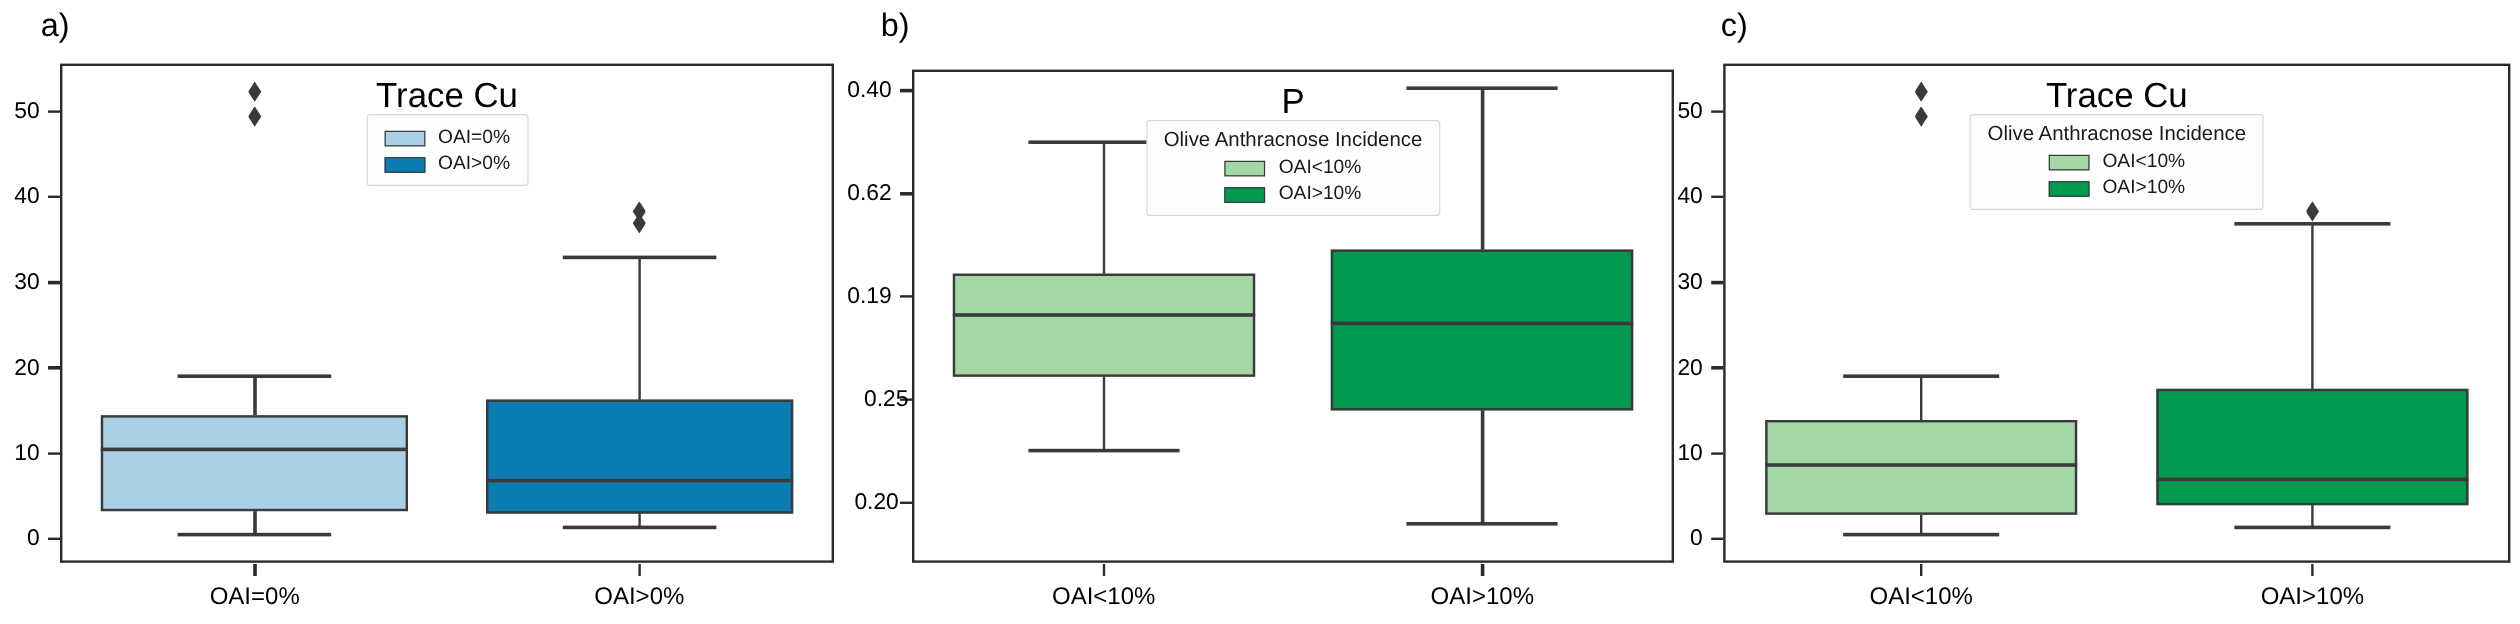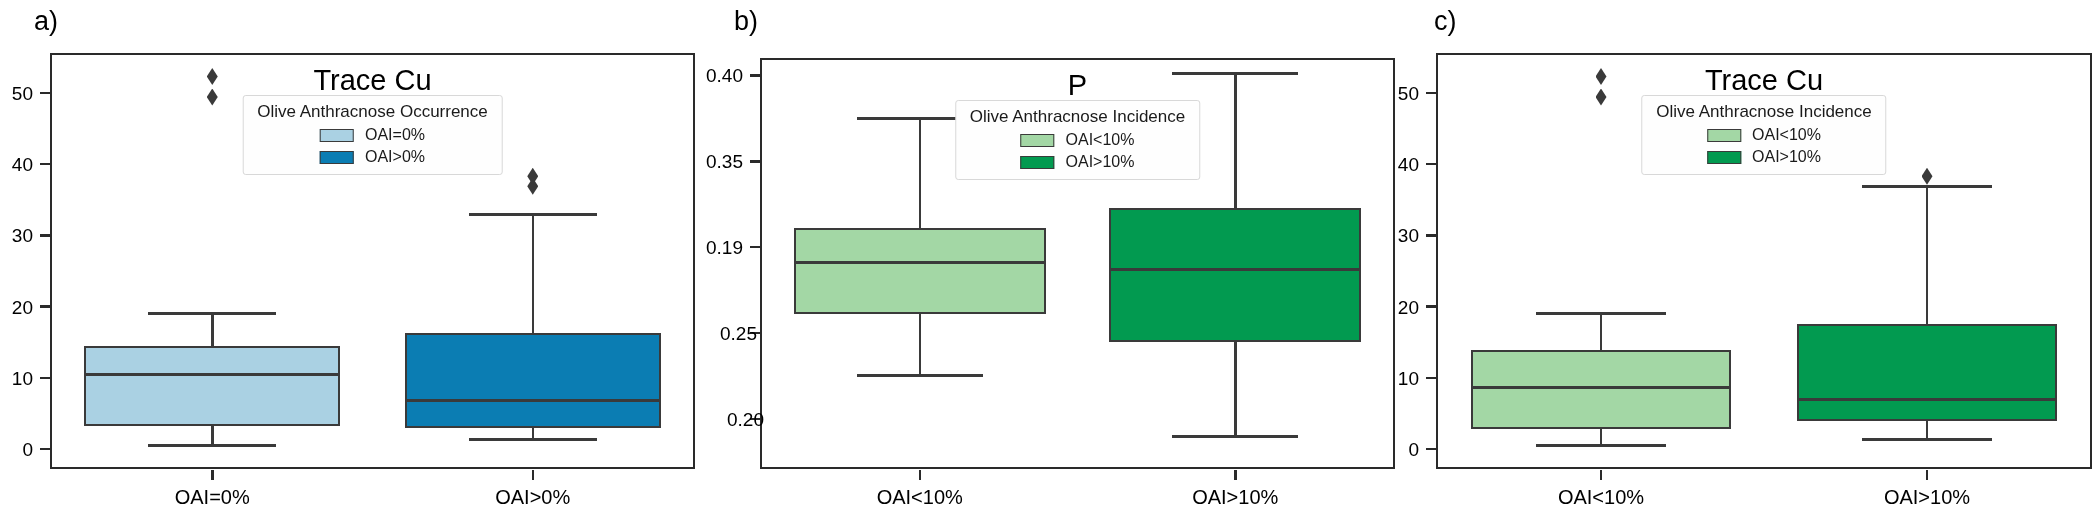--- a/index.html
+++ b/index.html
@@ -58,21 +58,20 @@
 </head>
 <body>
 
 <div class="figure">
 
   <section class="panel p0">
     <div class="panel-letter">a)</div>
     <div class="plot">
       <div class="plot-title">Trace Cu</div>
       <div class="legend">
-        <div class="legend-title">Olive Anthracnose Occurrence</div>
         <div class="legend-row">
           <span class="legend-swatch" style="background: rgb(170, 209, 227);"></span>
           <span>OAI=0%</span>
         </div>
         <div class="legend-row">
           <span class="legend-swatch" style="background: rgb(11, 125, 179);"></span>
           <span>OAI&gt;0%</span>
         </div>
       </div>
     <div class="ytick-mark" style="left: -12.5px; top: 392.93px;"></div>
@@ -117,27 +116,27 @@
         <div class="legend-row">
           <span class="legend-swatch" style="background: rgb(163, 215, 165);"></span>
           <span>OAI&lt;10%</span>
         </div>
         <div class="legend-row">
           <span class="legend-swatch" style="background: rgb(2, 154, 80);"></span>
           <span>OAI&gt;10%</span>
         </div>
       </div>
     <div class="ytick-mark" style="left: -12.5px; top: 357.666px;"></div>
-        <div class="ytick-label" style="top: 358.916px; right: 629px;">0.20</div>
+        <div class="ytick-label" style="top: 358.916px; right: 644px;">0.20</div>
         <div class="ytick-mark" style="left: -12.5px; top: 271.801px;"></div>
         <div class="ytick-label" style="top: 273.051px; right: 636px;">0.25</div>
         <div class="ytick-mark" style="left: -12.5px; top: 185.936px;"></div>
         <div class="ytick-label" style="top: 187.186px; right: 650px;">0.19</div>
         <div class="ytick-mark" style="left: -12.5px; top: 100.071px;"></div>
-        <div class="ytick-label" style="top: 101.321px; right: 650px;">0.35</div>
+        <div class="ytick-label" style="top: 101.321px; right: 650px;">0.62</div>
         <div class="ytick-mark" style="left: -12.5px; top: 14.2057px;"></div>
         <div class="ytick-label" style="top: 15.4557px; right: 650px;">0.40</div>
         <div class="whisker-line" style="left: 156.5px; top: 58.3882px; height: 257.595px;"></div>
         <div class="whisker-cap" style="left: 94.65px; width: 126.2px; top: 56.8882px;"></div>
         <div class="whisker-cap" style="left: 94.65px; width: 126.2px; top: 314.483px;"></div>
         <div class="box-rect" style="left: 31.55px; width: 252.4px; top: 168.295px; height: 85.865px; background: rgb(163, 215, 165);"></div>
         <div class="median-line" style="left: 31.55px; width: 252.4px; top: 201.141px;"></div>
         <div class="xtick-mark" style="left: 156.5px; top: 409.5px;"></div>
         <div class="xtick-label" style="left: 157.75px; top: 427px;">OAI&lt;10%</div>
         <div class="whisker-line" style="left: 472px; top: 13.7384px; height: 362.35px;"></div>

